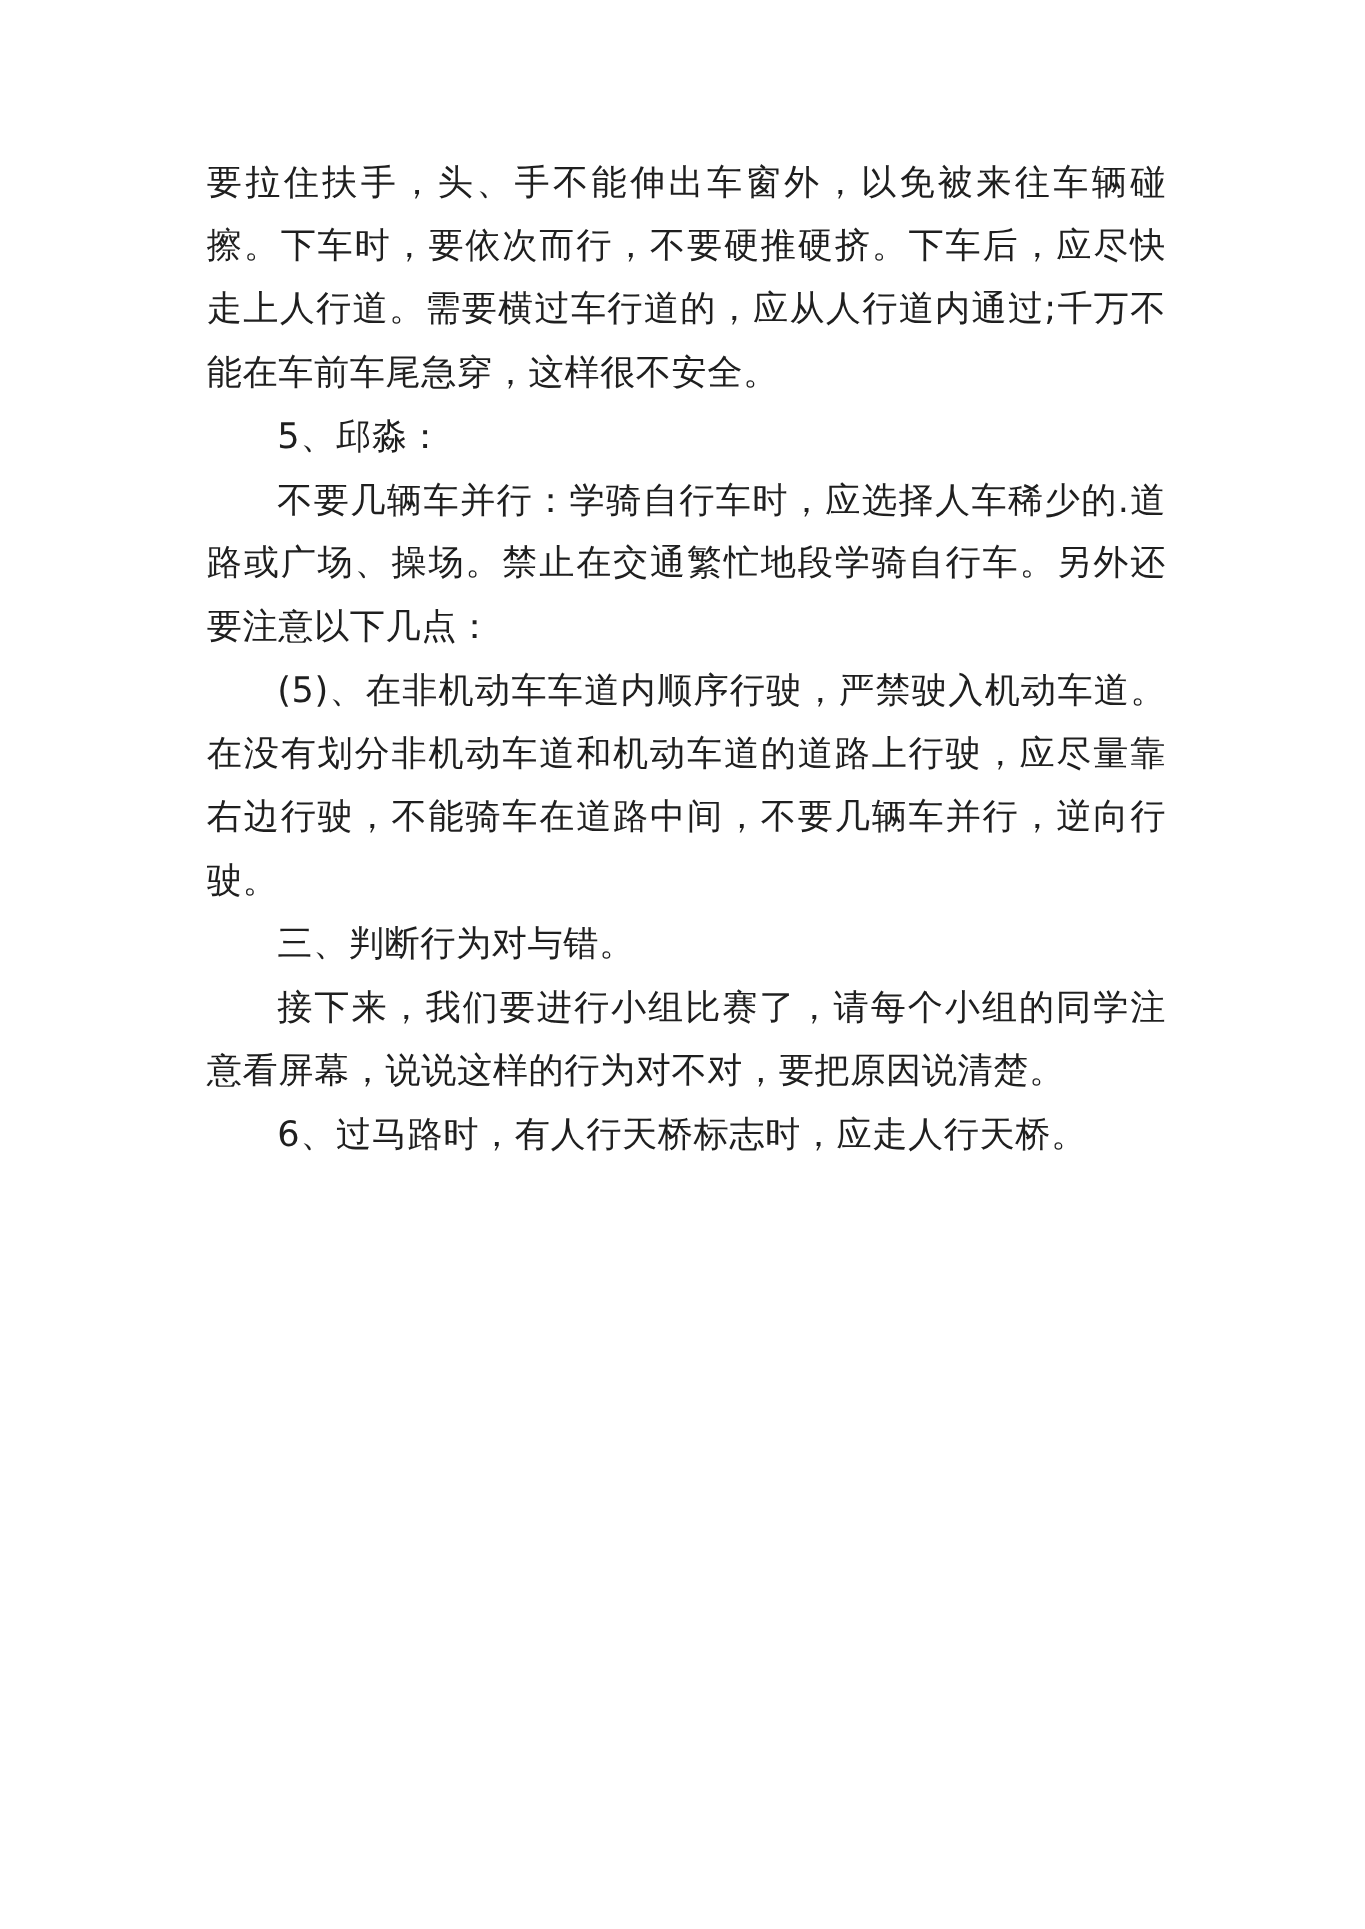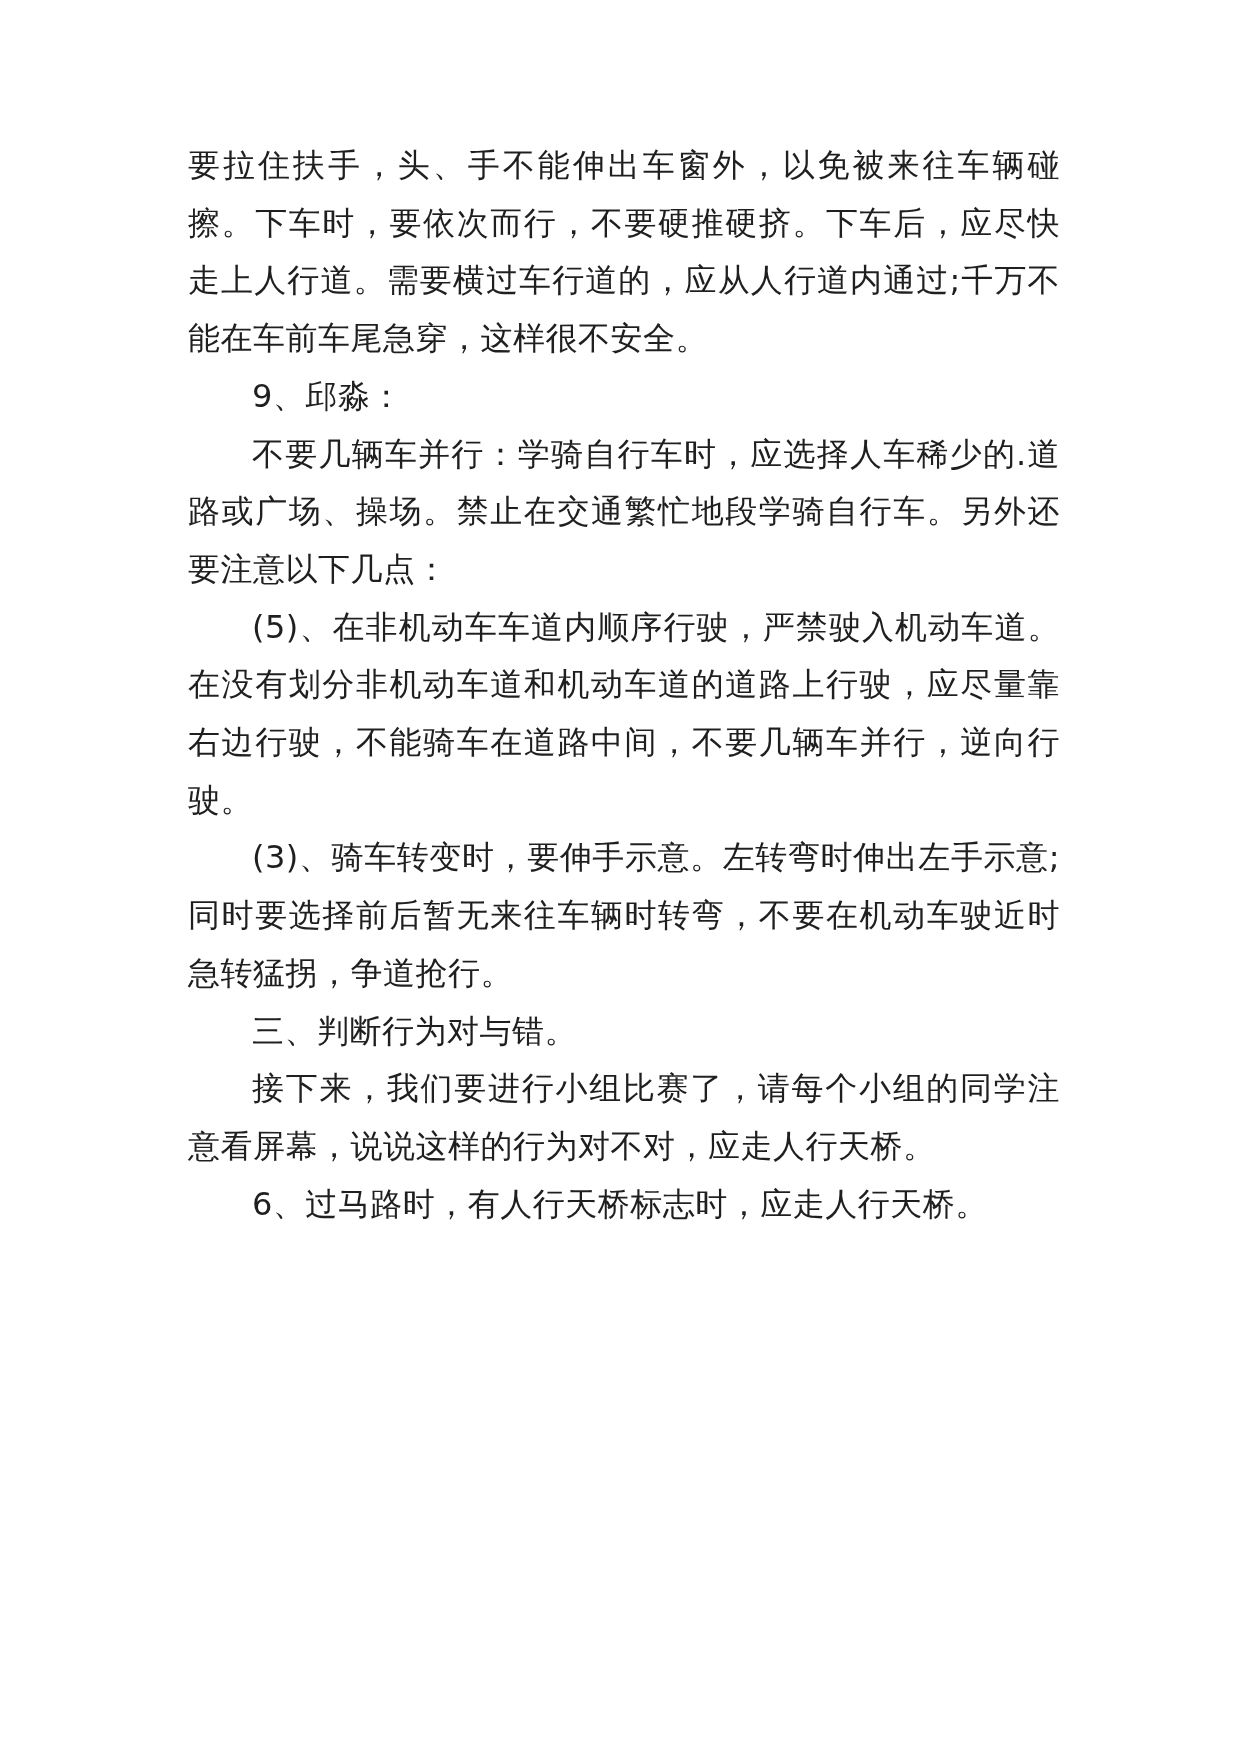--- a/index.html
+++ b/index.html
@@ -37,21 +37,20 @@
   .para.indent {
     text-indent: 2em;
   }
 </style>
 </head>
 <body>
 
 <div class="page">
   <div class="doc-body">
       <p class="para">要拉住扶手，头、手不能伸出车窗外，以免被来往车辆碰擦。下车时，要依次而行，不要硬推硬挤。下车后，应尽快走上人行道。需要横过车行道的，应从人行道内通过;千万不能在车前车尾急穿，这样很不安全。</p>
-      <p class="para indent">9、邱淼：</p>
+      <p class="para indent">5、邱淼：</p>
       <p class="para indent">不要几辆车并行：学骑自行车时，应选择人车稀少的.道路或广场、操场。禁止在交通繁忙地段学骑自行车。另外还要注意以下几点：</p>
       <p class="para indent">(5)、在非机动车车道内顺序行驶，严禁驶入机动车道。在没有划分非机动车道和机动车道的道路上行驶，应尽量靠右边行驶，不能骑车在道路中间，不要几辆车并行，逆向行驶。</p>
-      <p class="para indent">(3)、骑车转变时，要伸手示意。左转弯时伸出左手示意;同时要选择前后暂无来往车辆时转弯，不要在机动车驶近时急转猛拐，争道抢行。</p>
       <p class="para indent">三、判断行为对与错。</p>
-      <p class="para indent">接下来，我们要进行小组比赛了，请每个小组的同学注意看屏幕，说说这样的行为对不对，应走人行天桥。</p>
+      <p class="para indent">接下来，我们要进行小组比赛了，请每个小组的同学注意看屏幕，说说这样的行为对不对，要把原因说清楚。</p>
       <p class="para indent">6、过马路时，有人行天桥标志时，应走人行天桥。</p>
     </div>
 </div>
 
 </body></html>

